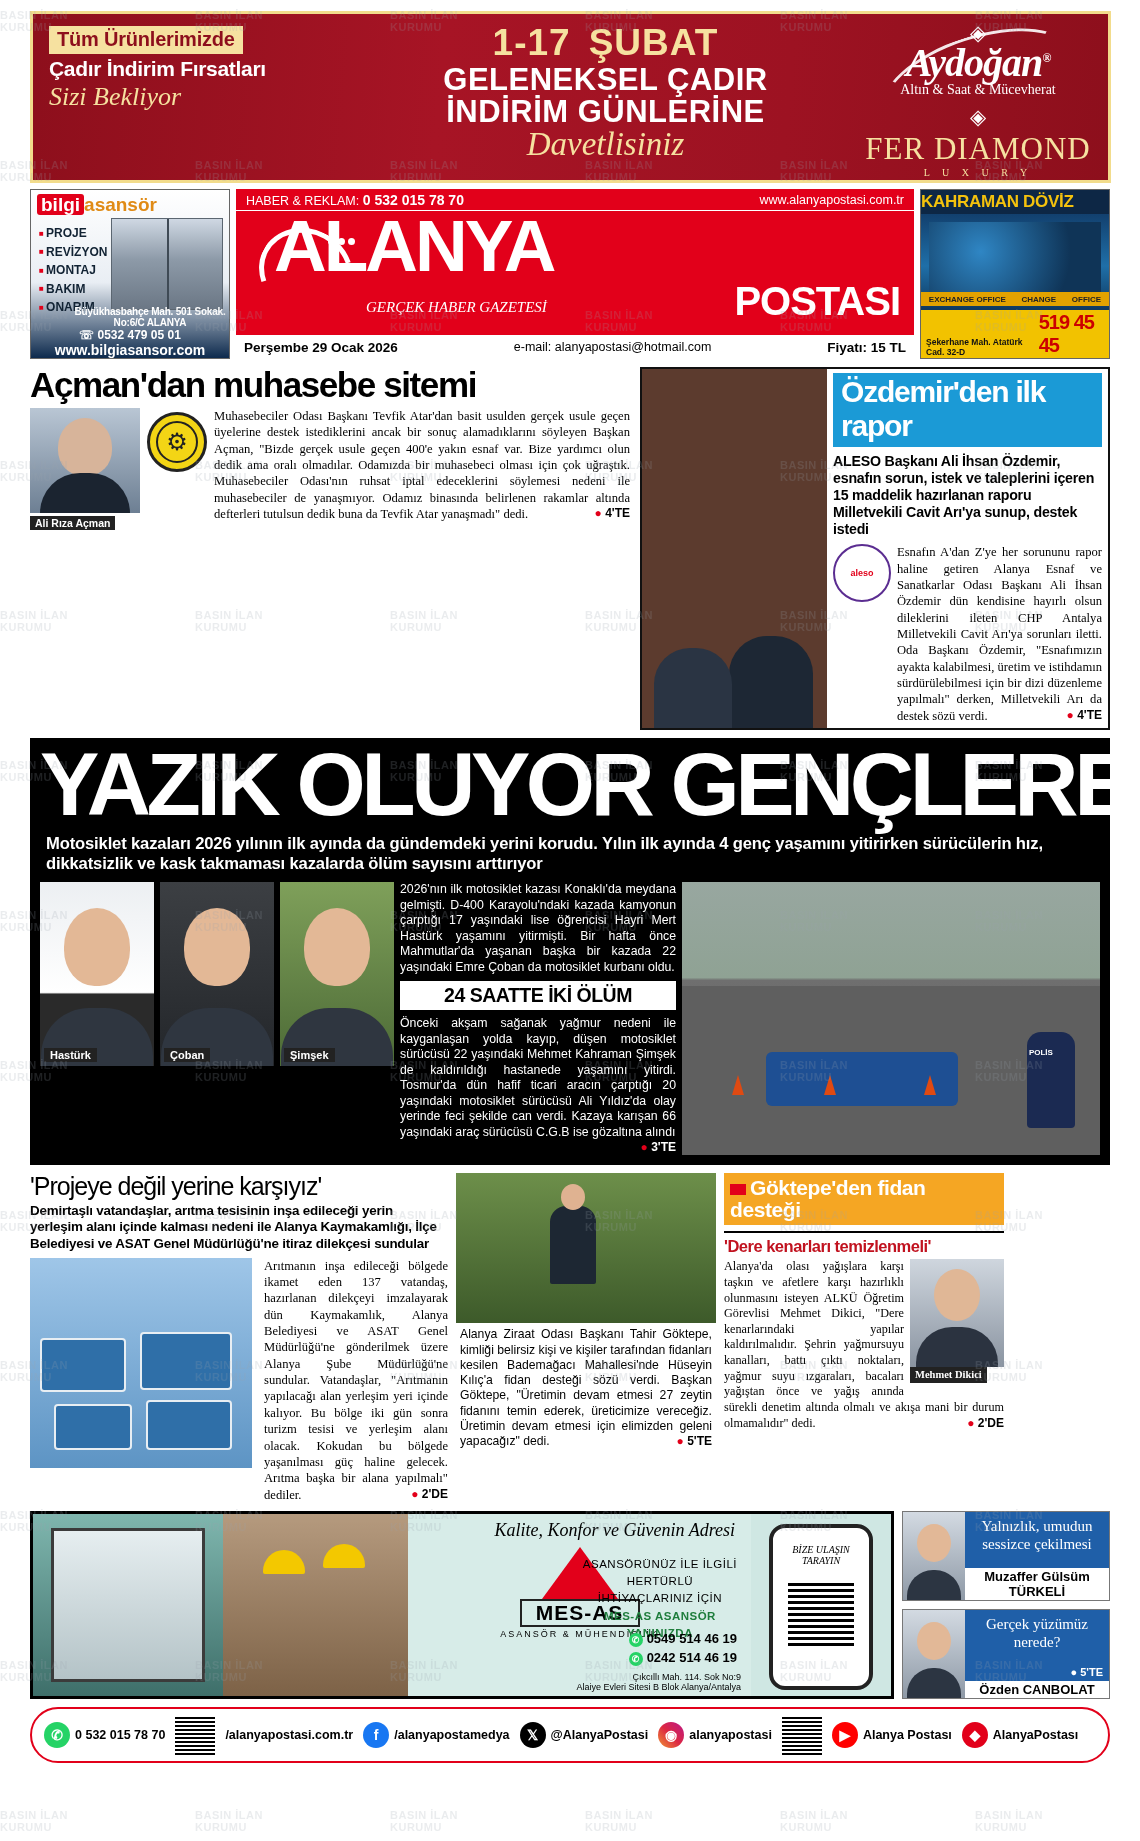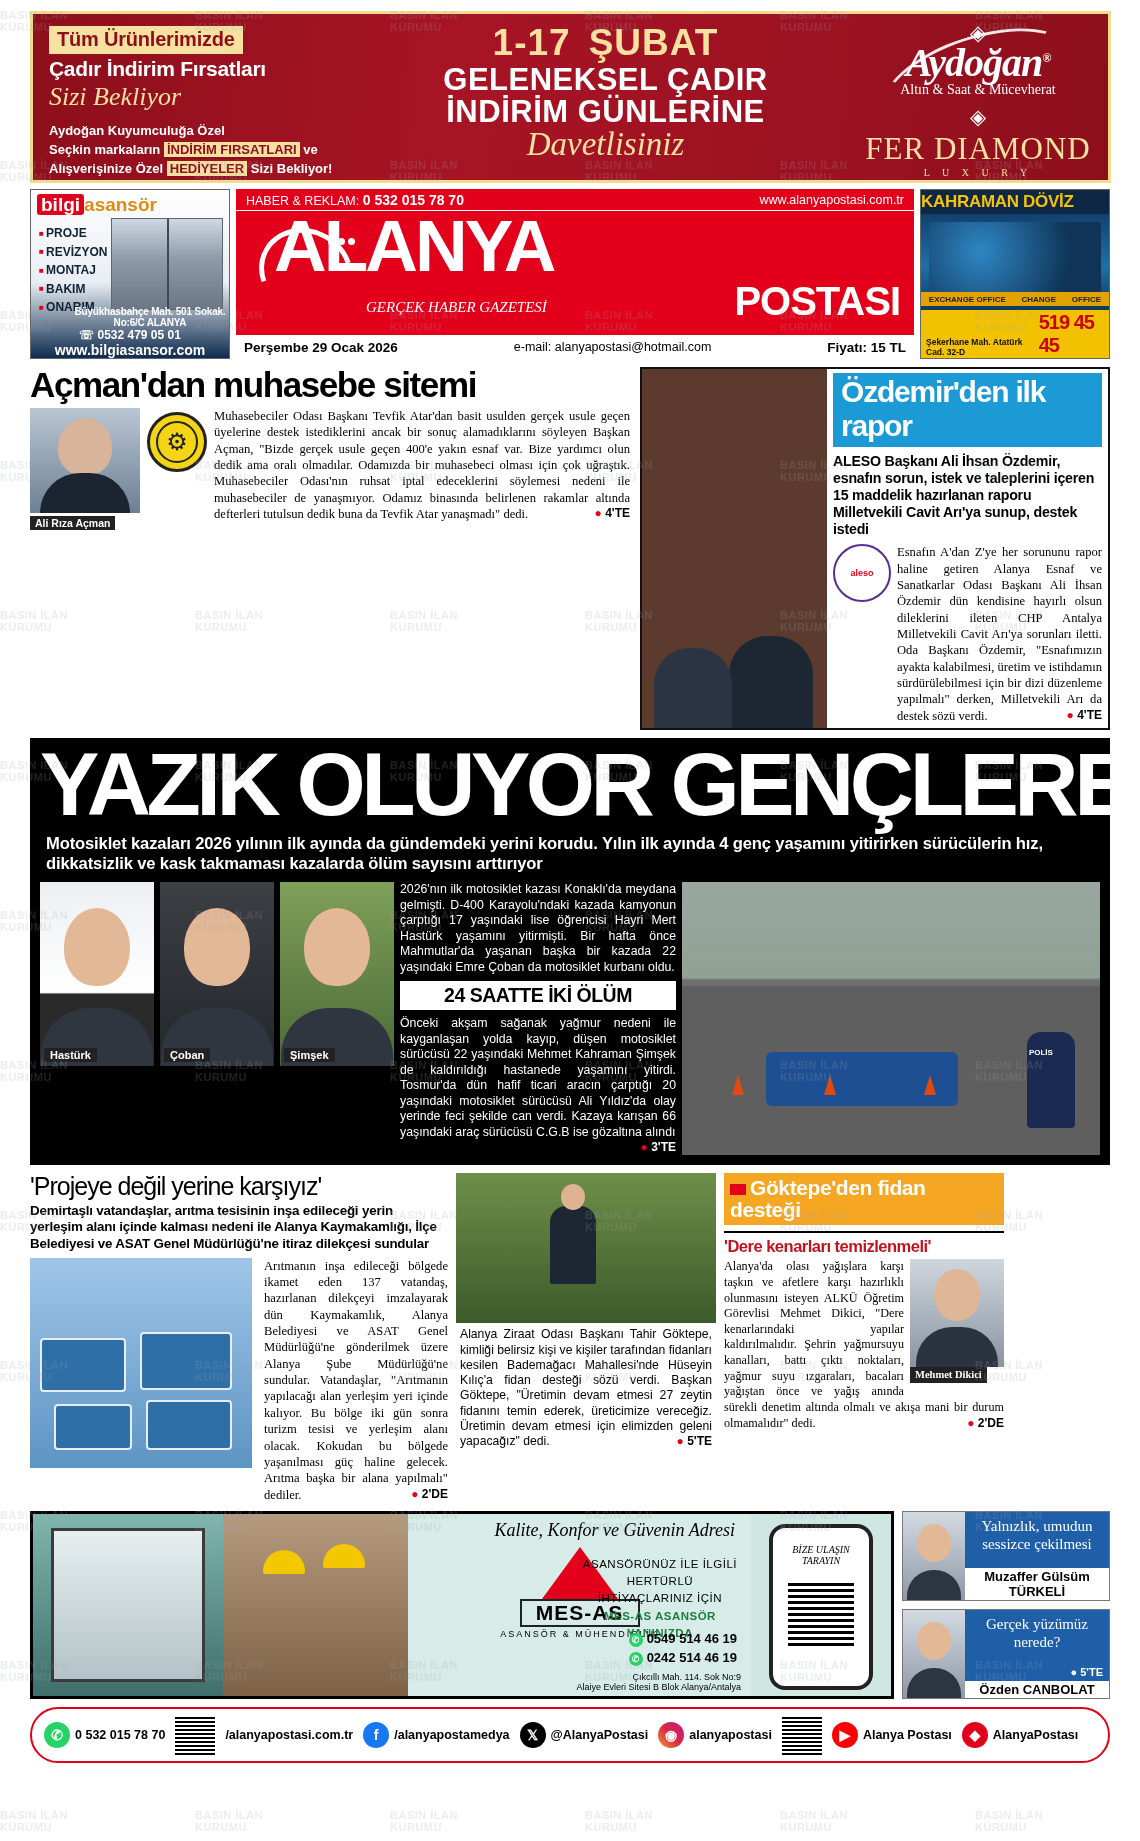--- a/index.html
+++ b/index.html
@@ -299,29 +299,20 @@
 </head>
 <body>
 
 <div class="page">
 
   <div class="topbanner">
     <div class="tb-left">
       <div class="tb-hl">Tüm Ürünlerimizde</div>
       <div class="tb-l2">Çadır İndirim Fırsatları</div>
       <div class="tb-l3">Sizi Bekliyor</div>
-      <div class="tb-l4">
-        <div>Aydoğan Kuyumculuğa Özel</div>
-        <div>
-          <span>Seçkin markaların </span><span class="tb-mark">İNDİRİM FIRSATLARI</span><span> ve</span>
-        </div>
-        <div>
-          <span>Alışverişinize Özel </span><span class="tb-mark">HEDİYELER</span><span> Sizi Bekliyor!</span>
-        </div>
-      </div>
     </div>
     <div class="tb-mid">
       <div class="tb-m1">
         <span>1-17</span><span class="wspace"></span><span>ŞUBAT</span>
       </div>
       <div class="tb-m2">GELENEKSEL ÇADIR</div>
       <div class="tb-m2">İNDİRİM GÜNLERİNE</div>
       <div class="tb-m3">Davetlisiniz</div>
     </div>
     <div class="tb-right">

